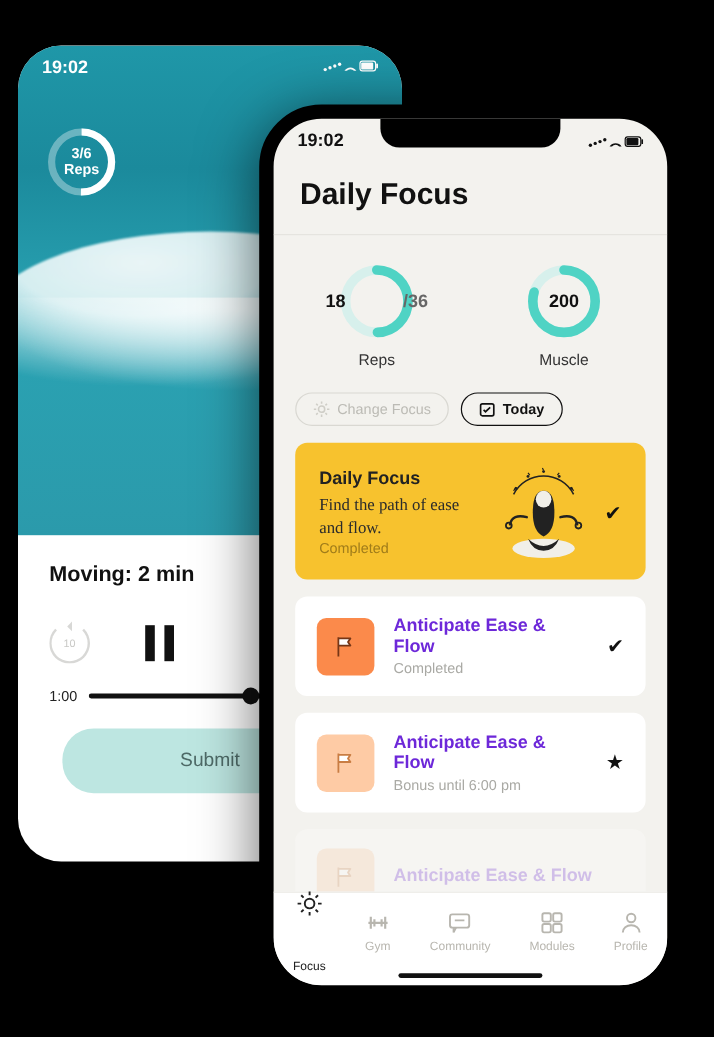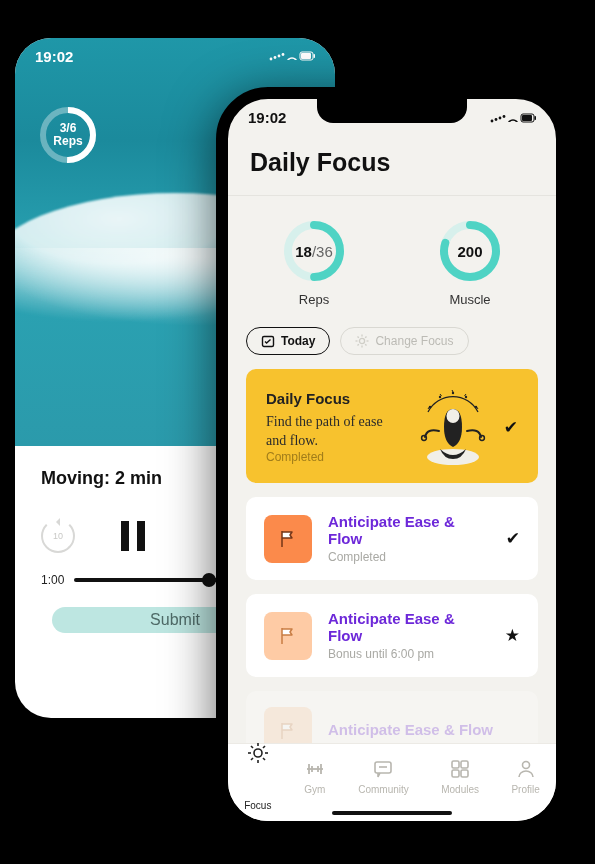--- a/index.html
+++ b/index.html
@@ -83,21 +83,21 @@
   }
   .pause { display: flex; gap: 8px; }
   .pause span { width: 8px; height: 30px; background: #111; }
   .timeline { display: flex; align-items: center; gap: 10px; font-size: 12px; color: #222; margin-bottom: 20px; }
   .track { flex: 1; height: 4px; background: #111; border-radius: 2px; position: relative; }
   .thumb { position: absolute; left: 128px; top: -5px; width: 14px; height: 14px; background: #111; border-radius: 50%; }
   .submit-btn {
     display: block; width: 92%; margin: 0 auto;
     background: #bde6e1; color: #4e6a67;
     border: none; border-radius: 26px;
-    padding: 4px 0; font-size: 16px; font-weight: 500;
+    padding: 18px 0; font-size: 16px; font-weight: 500;
   }
 
   
   .phone-front {
     position: absolute;
     left: 216px;
     top: 87px;
     width: 352px;
     height: 746px;
     background: #f3f2ee;
@@ -132,21 +132,21 @@
   .stat-label { font-size: 13px; color: #333; }
 
   .ring { width: 62px; height: 62px; }
   .ring-text {
     position: absolute; inset: 0;
     display: flex; align-items: center; justify-content: center;
     font-weight: 700; font-size: 15px; color: #111;
   }
   .ring-wrap { position: relative; width: 62px; height: 62px; }
   .reps-cur { font-weight: 800; }
-  .reps-total { font-weight: 400; color: #666; }
+  .reps-total { font-weight: 700; color: #666; padding-left: 48px; }
 
   .battery-stat {
     position: relative;
     width: 72px; height: 42px;
     border: 3px solid #b9ebe5; border-radius: 6px;
     margin-top: 9px;
     display: flex; align-items: center; justify-content: center;
     font-weight: 700; font-size: 14px; color: #333;
     background: linear-gradient(90deg,#61d7c8 0 50%, #d2f2ed 50% 100%);
   }
@@ -321,42 +321,42 @@
         </svg>
         <div class="ring-text">
           <span>200</span>
         </div>
       </div>
       <div class="stat-label">Muscle</div>
     </div>
   </div>
 
   <div class="chips-row">
-    <div class="chip on">
-      <svg width="14" height="14" viewBox="0 0 14 14" fill="none">
-        <rect x="1.5" y="2.5" width="11" height="10" rx="1.5" stroke="#111" stroke-width="1.4"></rect>
-        <path d="M4 7.5 l1.6 1.6 L9.5 5.5" stroke="#111" stroke-width="1.4" fill="none"></path>
-      </svg>
-      <span>Today</span>
-    </div>
     <div class="chip off">
       <svg width="14" height="14" viewBox="0 0 14 14">
         <circle cx="7" cy="7" r="2.6" fill="none" stroke="#cfcec7" stroke-width="1.3"></circle>
         <g stroke="#cfcec7" stroke-width="1.3">
           <line x1="7" y1="0.5" x2="7" y2="2.5"></line>
             <line x1="7" y1="11.5" x2="7" y2="13.5"></line>
           <line x1="0.5" y1="7" x2="2.5" y2="7"></line>
             <line x1="11.5" y1="7" x2="13.5" y2="7"></line>
           <line x1="2.5" y1="2.5" x2="3.8" y2="3.8"></line>
             <line x1="10.2" y1="10.2" x2="11.5" y2="11.5"></line>
           <line x1="11.5" y1="2.5" x2="10.2" y2="3.8"></line>
             <line x1="3.8" y1="10.2" x2="2.5" y2="11.5"></line>
         </g>
       </svg>
       <span>Change Focus</span>
+    </div>
+    <div class="chip on">
+      <svg width="14" height="14" viewBox="0 0 14 14" fill="none">
+        <rect x="1.5" y="2.5" width="11" height="10" rx="1.5" stroke="#111" stroke-width="1.4"></rect>
+        <path d="M4 7.5 l1.6 1.6 L9.5 5.5" stroke="#111" stroke-width="1.4" fill="none"></path>
+      </svg>
+      <span>Today</span>
     </div>
   </div>
 
   <div class="cards">
 
     <div class="card-focus">
       <div class="txt">
         <div class="card-focus-title">Daily Focus</div>
         <div class="card-focus-body">Find the path of ease and flow.</div>
         <div class="card-focus-status">Completed</div>

